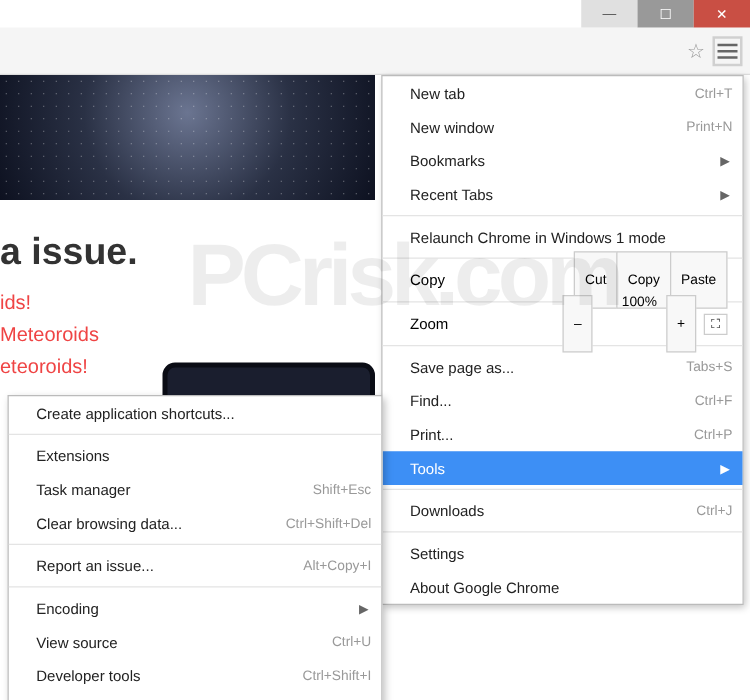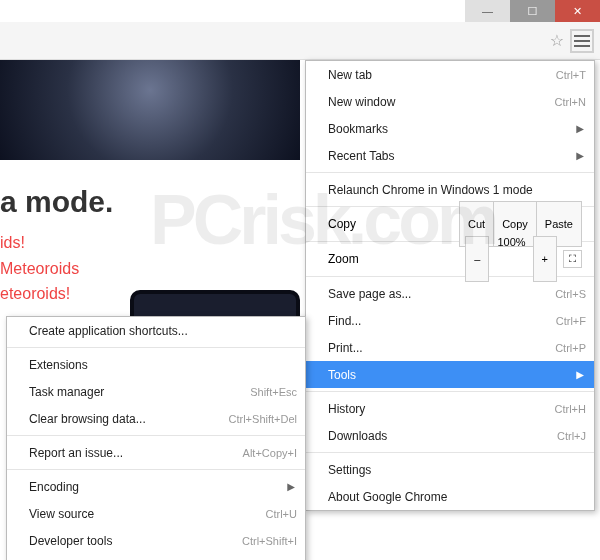--- a/index.html
+++ b/index.html
@@ -26,21 +26,21 @@
 .mi .sc { color: #999; font-size: 11px; }
 .mi .arr { color: #666; font-size: 10px; position: absolute; right: 10px; }
 .mi.sel { background: #3d8ff5; color: #fff; }
 .mi.sel .arr { color: #fff; }
 .sep { height: 1px; background: #e4e4e4; margin: 3px 0; }
 .edit-row, .zoom-row { display: flex; align-items: center; height: 28px; padding: 0 12px 0 22px; }
 .edit-row .lbl, .zoom-row .lbl { flex: 1; }
 .btngrp { display: flex; gap: 0; }
 .btngrp button { border: 1px solid #ccc; background: #f8f8f8; padding: 16px 8px; font-size: 11px; margin-left: -1px; cursor: pointer; }
 .btngrp button:first-child { margin-left: 0; }
-.zoom-row .zv { padding: 0 8px; font-size: 11px; }
+.zoom-row .zv { padding: 0 8px; font-size: 11px; margin-left: 15px; }
 .zoom-row .fs { border: 1px solid #ccc; padding: 2px 5px; margin-left: 6px; font-size: 10px; }
 </style>
 </head>
 <body>
 
 <div class="window-controls">
   <div class="wc min">—</div>
   <div class="wc max">☐</div>
   <div class="wc close">✕</div>
 </div>
@@ -48,37 +48,37 @@
 <div class="toolbar">
   <span class="star-icon">☆</span>
   <div class="menu-icon">
       <span></span>
       <span></span>
       <span></span>
     </div>
 </div>
 
 <div class="hero"></div>
-<div class="headline">a mode.</div>
+<div class="headline">a issue.</div>
 <div class="sublines">
   <div>ids!</div>
   <div>Meteoroids</div>
   <div>eteoroids!</div>
 </div>
 <div class="devimg"></div>
 <div class="watermark">PCrisk.com</div>
 
 <div class="main-menu">
   <div class="mi">
       <span class="lbl">New tab</span>
       <span class="sc">Ctrl+T</span>
     </div>
   <div class="mi">
       <span class="lbl">New window</span>
-      <span class="sc">Ctrl+N</span>
+      <span class="sc">Print+N</span>
     </div>
   <div class="mi">
       <span class="lbl">Bookmarks</span>
       <span class="arr">▶</span>
     </div>
   <div class="mi">
       <span class="lbl">Recent Tabs</span>
       <span class="arr">▶</span>
     </div>
   <div class="sep"></div>
@@ -100,39 +100,35 @@
     <div class="btngrp">
       <button>–</button>
       <span class="zv">100%</span>
       <button>+</button>
     </div>
     <span class="fs">⛶</span>
   </div>
   <div class="sep"></div>
   <div class="mi">
       <span class="lbl">Save page as...</span>
-      <span class="sc">Ctrl+S</span>
+      <span class="sc">Tabs+S</span>
     </div>
   <div class="mi">
       <span class="lbl">Find...</span>
       <span class="sc">Ctrl+F</span>
     </div>
   <div class="mi">
       <span class="lbl">Print...</span>
       <span class="sc">Ctrl+P</span>
     </div>
   <div class="mi sel">
       <span class="lbl">Tools</span>
       <span class="arr">▶</span>
     </div>
   <div class="sep"></div>
-  <div class="mi">
-      <span class="lbl">History</span>
-      <span class="sc">Ctrl+H</span>
-    </div>
   <div class="mi">
       <span class="lbl">Downloads</span>
       <span class="sc">Ctrl+J</span>
     </div>
   <div class="sep"></div>
   <div class="mi">
       <span class="lbl">Settings</span>
     </div>
   <div class="mi">
       <span class="lbl">About Google Chrome</span>

